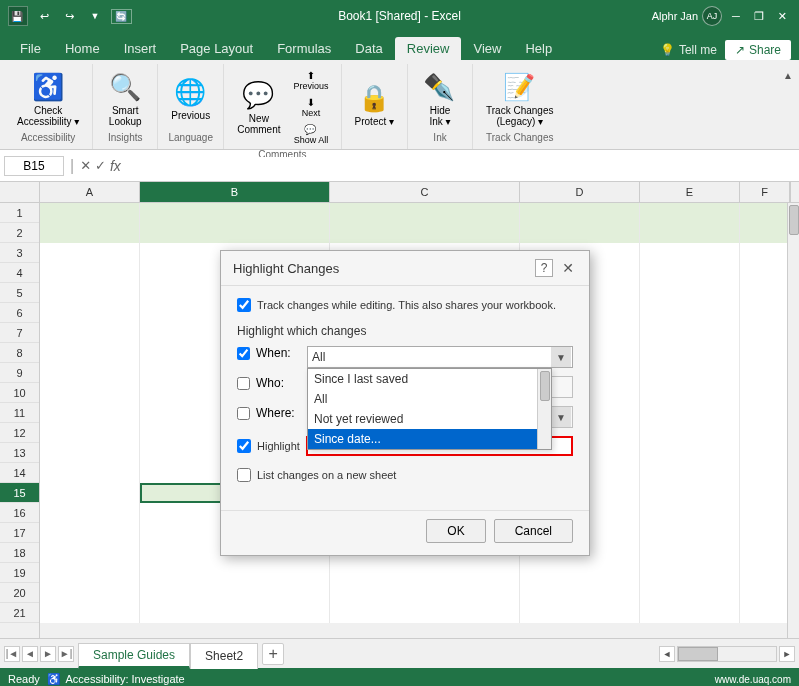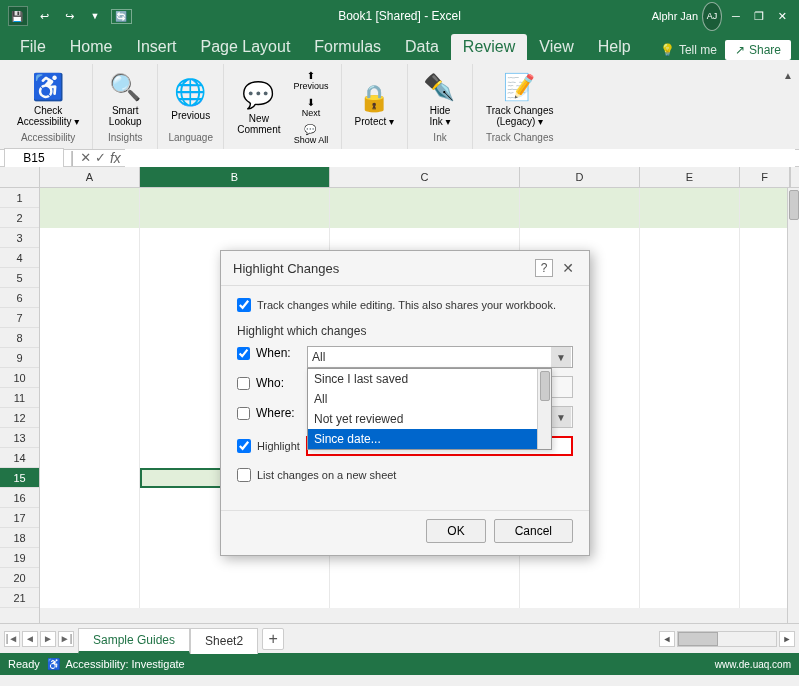--- a/index.html
+++ b/index.html
@@ -14,33 +14,33 @@
       align-items: center;
       justify-content: space-between;
       padding: 0 8px;
     }
     .title-bar-left { display: flex; align-items: center; gap: 8px; }
     .title-bar-title { flex: 1; text-align: center; font-size: 12px; color: white; position: absolute; left: 50%; transform: translateX(-50%); }
     .title-save-icon { width: 20px; height: 20px; background: #1a5c38; border: 1px solid rgba(255,255,255,0.3); display: flex; align-items: center; justify-content: center; color: white; font-size: 10px; }
     .title-icons { display: flex; gap: 6px; align-items: center; }
     .title-icon-btn { color: white; font-size: 11px; cursor: pointer; padding: 2px 4px; }
     .user-info { color: white; font-size: 11px; display: flex; align-items: center; gap: 4px; }
-    .user-avatar { width: 20px; height: 29px; background: #1a5c38; border-radius: 50%; display: flex; align-items: center; justify-content: center; font-size: 9px; color: white; border: 1px solid rgba(255,255,255,0.5); }
+    .user-avatar { width: 20px; height: 20px; background: #1a5c38; border-radius: 50%; display: flex; align-items: center; justify-content: center; font-size: 9px; color: white; border: 1px solid rgba(255,255,255,0.5); }
 
     
     .ribbon-tabs {
       background: #217346;
       display: flex;
       align-items: flex-end;
       padding: 0 8px;
       height: 28px;
     }
     .ribbon-tab {
       padding: 4px 12px;
-      font-size: 16px;
+      font-size: 13px;
       color: rgba(255,255,255,0.85);
       cursor: pointer;
       border-radius: 3px 3px 0 0;
       position: relative;
     }
     .ribbon-tab.active {
       background: #f0f0f0;
       color: #217346;
       font-weight: 500;
     }
@@ -101,21 +101,21 @@
     
     .proofing-items { flex-direction: column; gap: 0; align-items: flex-start; }
     .proofing-item { display: flex; align-items: center; gap: 4px; padding: 2px 4px; cursor: pointer; border-radius: 2px; width: 100%; font-size: 11px; }
 
     
     .formula-bar {
       display: flex;
       align-items: center;
       background: white;
       border-bottom: 1px solid #ccc;
-      height: 17px;
+      height: 32px;
       padding: 0 4px;
       gap: 4px;
     }
     .cell-ref-box {
       width: 60px;
       border: 1px solid #ccc;
       padding: 2px 4px;
       font-size: 12px;
       text-align: center;
     }

